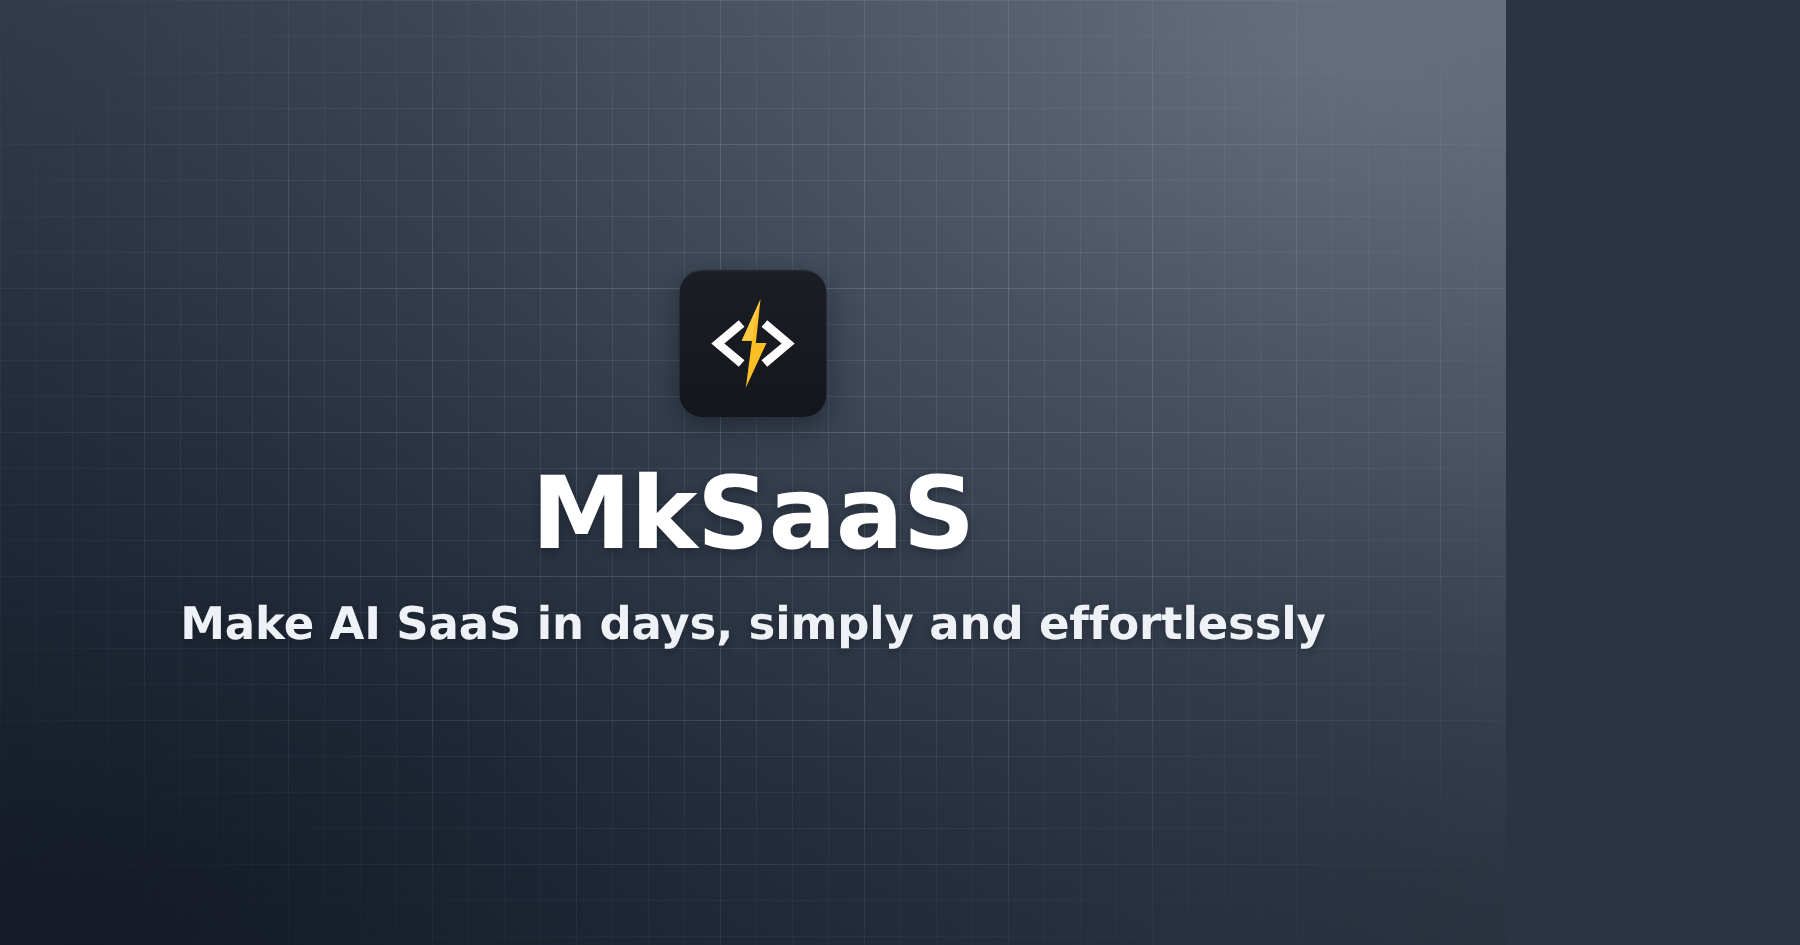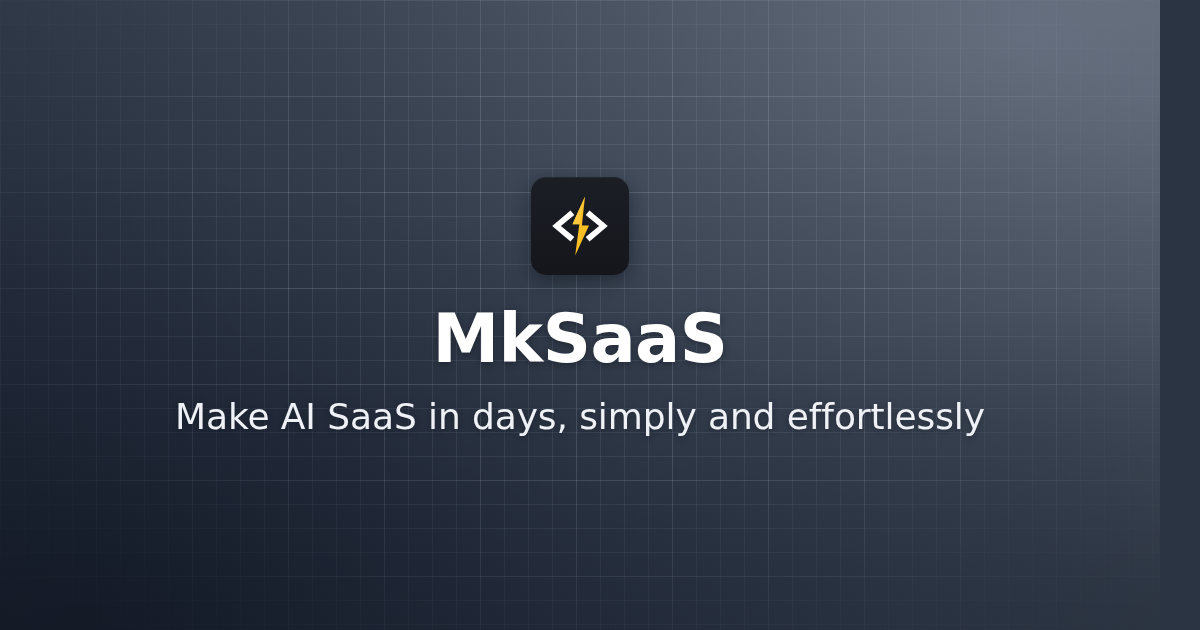--- a/index.html
+++ b/index.html
@@ -10,21 +10,21 @@
   }
   body {
     width: 1200px;
     height: 630px;
     overflow: hidden;
     font-family: "DejaVu Sans", "Liberation Sans", sans-serif;
   }
 
   .og-card {
     position: relative;
-    width: 1160px;
+    width: 1004px;
     height: 630px;
     overflow: hidden;
     background: #3a4352;
   }
 
   
   .bg-gradient {
     position: absolute;
     inset: 0;
     background:
@@ -144,23 +144,23 @@
     letter-spacing: -0.5px;
     color: #ffffff;
     text-align: center;
     text-shadow: 0 2px 7px rgba(10,14,22,0.42);
     white-space: nowrap;
   }
 
   
   .brand-tagline {
     margin: 20px 0 0 0;
-    font-size: 36px;
+    font-size: 30px;
     line-height: 1.25;
-    font-weight: 400;
+    font-weight: 700;
     letter-spacing: -0.1px;
     color: #eef1f6;
     text-align: center;
     text-shadow: 0 2px 6px rgba(10,14,22,0.40);
     white-space: nowrap;
   }
 </style>
 </head>
 <body>
 

